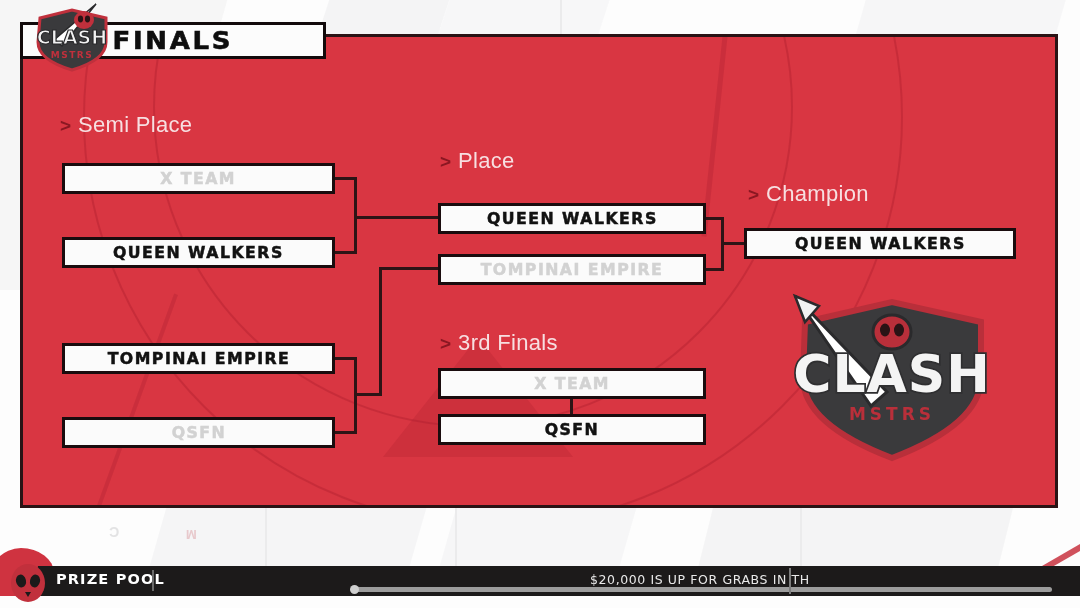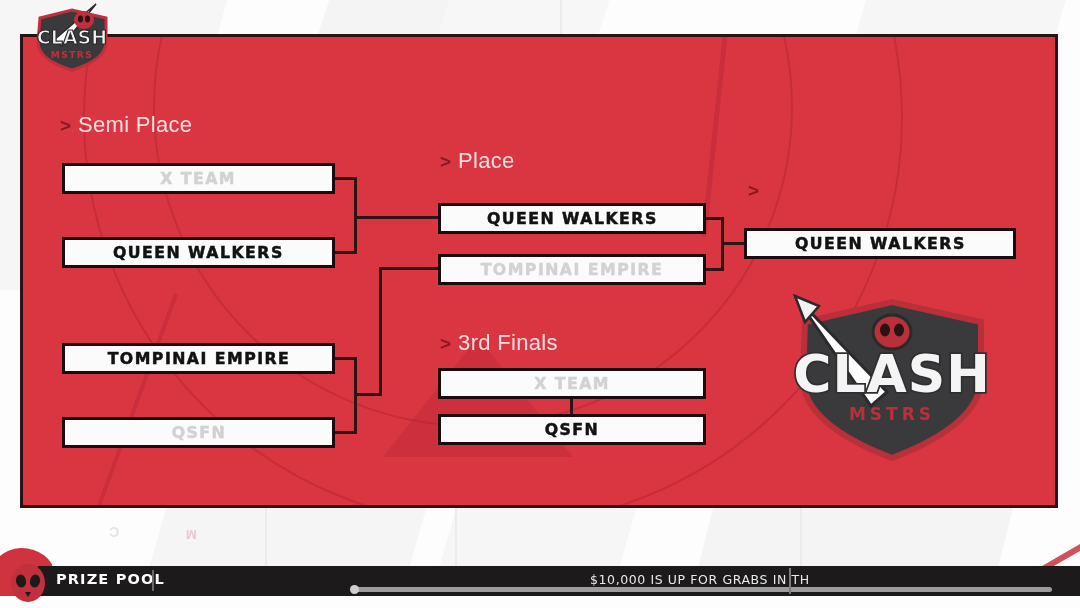--- a/index.html
+++ b/index.html
@@ -168,20 +168,23 @@
   <div class="cx" style="left:379px; top:267px; width:3px; height:129px;"></div>
   <div class="cx" style="left:379px; top:267px; width:59px; height:3px;"></div>
 
   <div class="cx" style="left:706px; top:217px; width:18px; height:3px;"></div>
   <div class="cx" style="left:706px; top:268px; width:18px; height:3px;"></div>
   <div class="cx" style="left:721px; top:217px; width:3px; height:54px;"></div>
   <div class="cx" style="left:721px; top:242px; width:23px; height:3px;"></div>
 
   <div class="cx" style="left:570px; top:398px; width:3px; height:17px;"></div>
 
+  <div id="finals-title">
+    <span>FINALS</span>
+  </div>
 
   <svg width="96" height="72" viewBox="0 0 96 72" style="position:absolute;left:24px;top:2px;z-index:10;">
     <path d="M16 16 L48 8 L82 16 L82 40 Q82 58 48 68 Q14 58 14 40 Z" fill="#3a3a3c" stroke="#c0303c" stroke-width="3"></path>
     <path d="M72 2 L38 44 L30 38 Z" fill="#ffffff" stroke="#2a2a2c" stroke-width="1.6"></path>
     <ellipse cx="60" cy="18" rx="10" ry="9" fill="#c0303c"></ellipse>
     <ellipse cx="56.5" cy="17" rx="2.6" ry="3.4" fill="#2a1315"></ellipse>
     <ellipse cx="63.5" cy="17" rx="2.6" ry="3.4" fill="#2a1315"></ellipse>
     <text x="48" y="42" text-anchor="middle" font-family="DejaVu Sans, sans-serif" font-size="19" font-weight="700" fill="#f2f2f2" stroke="#2a2a2c" stroke-width="1.2">CLASH</text>
     <text x="48" y="56" text-anchor="middle" font-family="DejaVu Sans, sans-serif" font-size="9" font-weight="700" fill="#c0303c" letter-spacing="1.5">MSTRS</text>
   </svg>
@@ -193,20 +196,21 @@
   <div class="round-label" id="lbl-final">
     <span class="chev">&gt;</span>
     <span class="txt">Place</span>
   </div>
   <div class="round-label" id="lbl-third">
     <span class="chev">&gt;</span>
     <span class="txt">3rd Finals</span>
   </div>
   <div class="round-label" id="lbl-champ">
     <span class="chev">&gt;</span>
+    <span class="txt">Champion</span>
   </div>
 
   <div class="slot lose" id="sf-a">
     <span class="nm">X TEAM</span>
   </div>
   <div class="slot win" id="sf-b">
     <span class="nm">QUEEN WALKERS</span>
   </div>
   <div class="slot win" id="sf-c">
     <span class="nm">TOMPINAI EMPIRE</span>
@@ -253,19 +257,19 @@
       <ellipse cx="29" cy="17" rx="5" ry="6.5" fill="#1c1a1a" transform="rotate(12 29 17)"></ellipse>
       <path d="M19 28 L22 33 L25 28 Z" fill="#1c1a1a"></path>
     </svg>
 
     <div id="tick-prize">PRIZE POOL</div>
     <div id="tick-div"></div>
 
     <div id="tick-rail"></div>
     <div id="tick-knob"></div>
 
-    <div id="tick-msg">$10,000 IS UP FOR GRABS IN TH</div>
+    <div id="tick-msg">$20,000 IS UP FOR GRABS IN TH</div>
     <div id="tick-sep"></div>
 
   </div>
   <div id="tick-under"></div>
 
 </div>
 
 </body></html>

